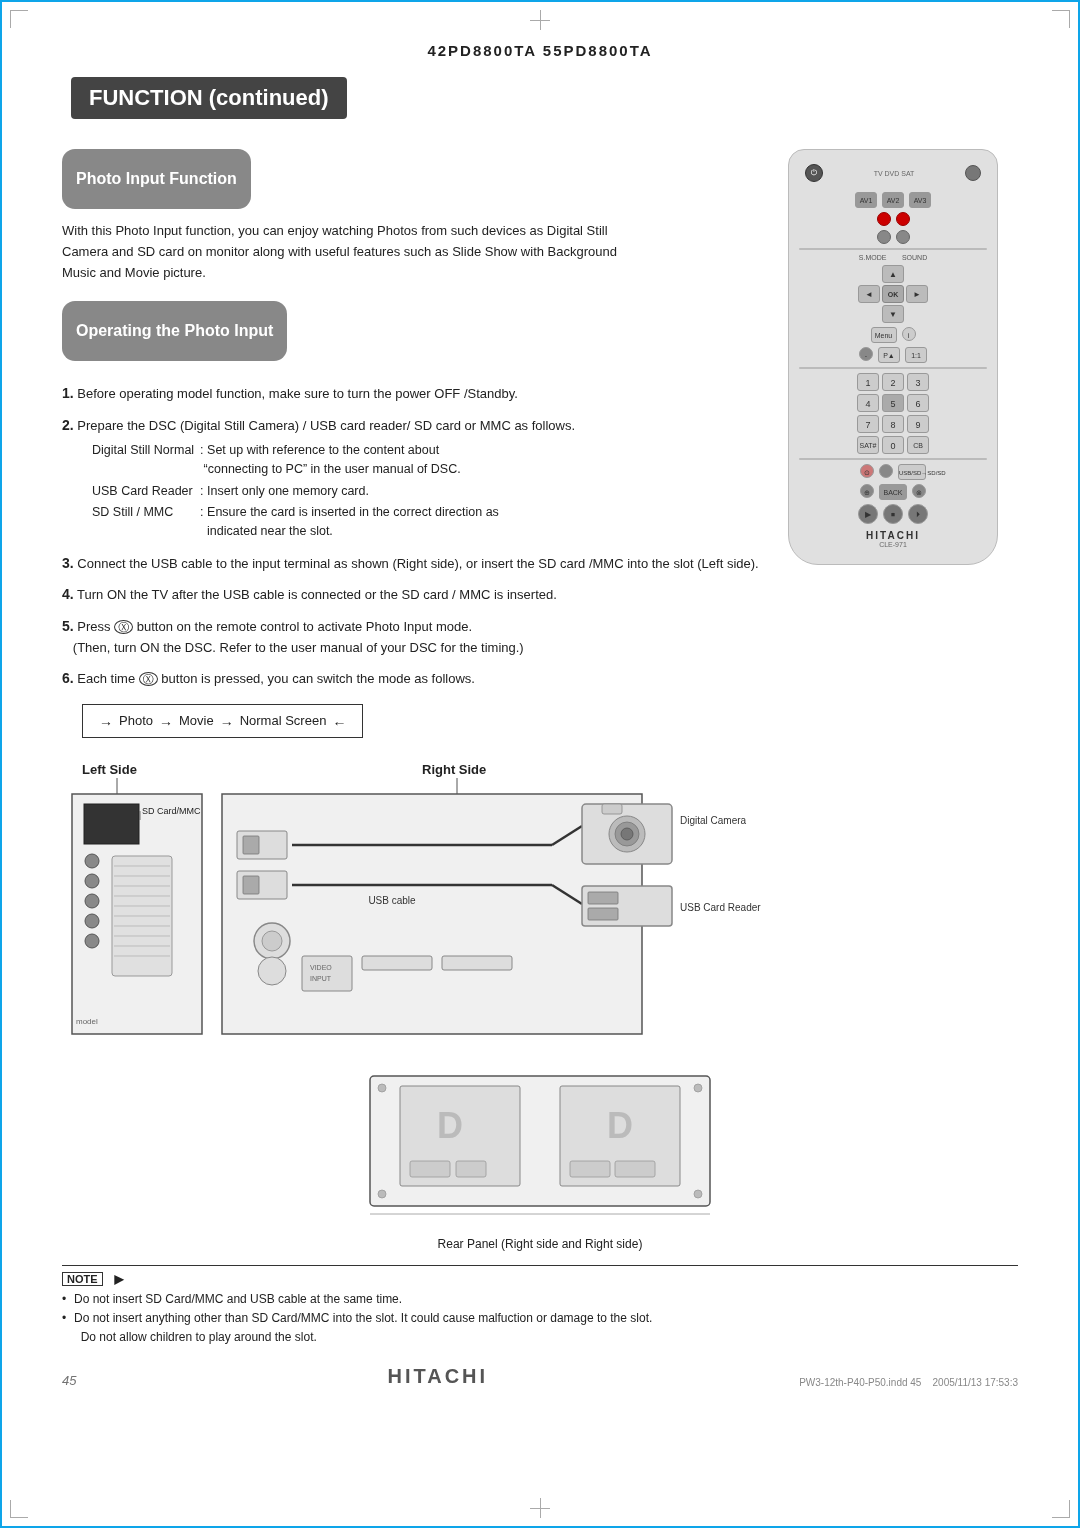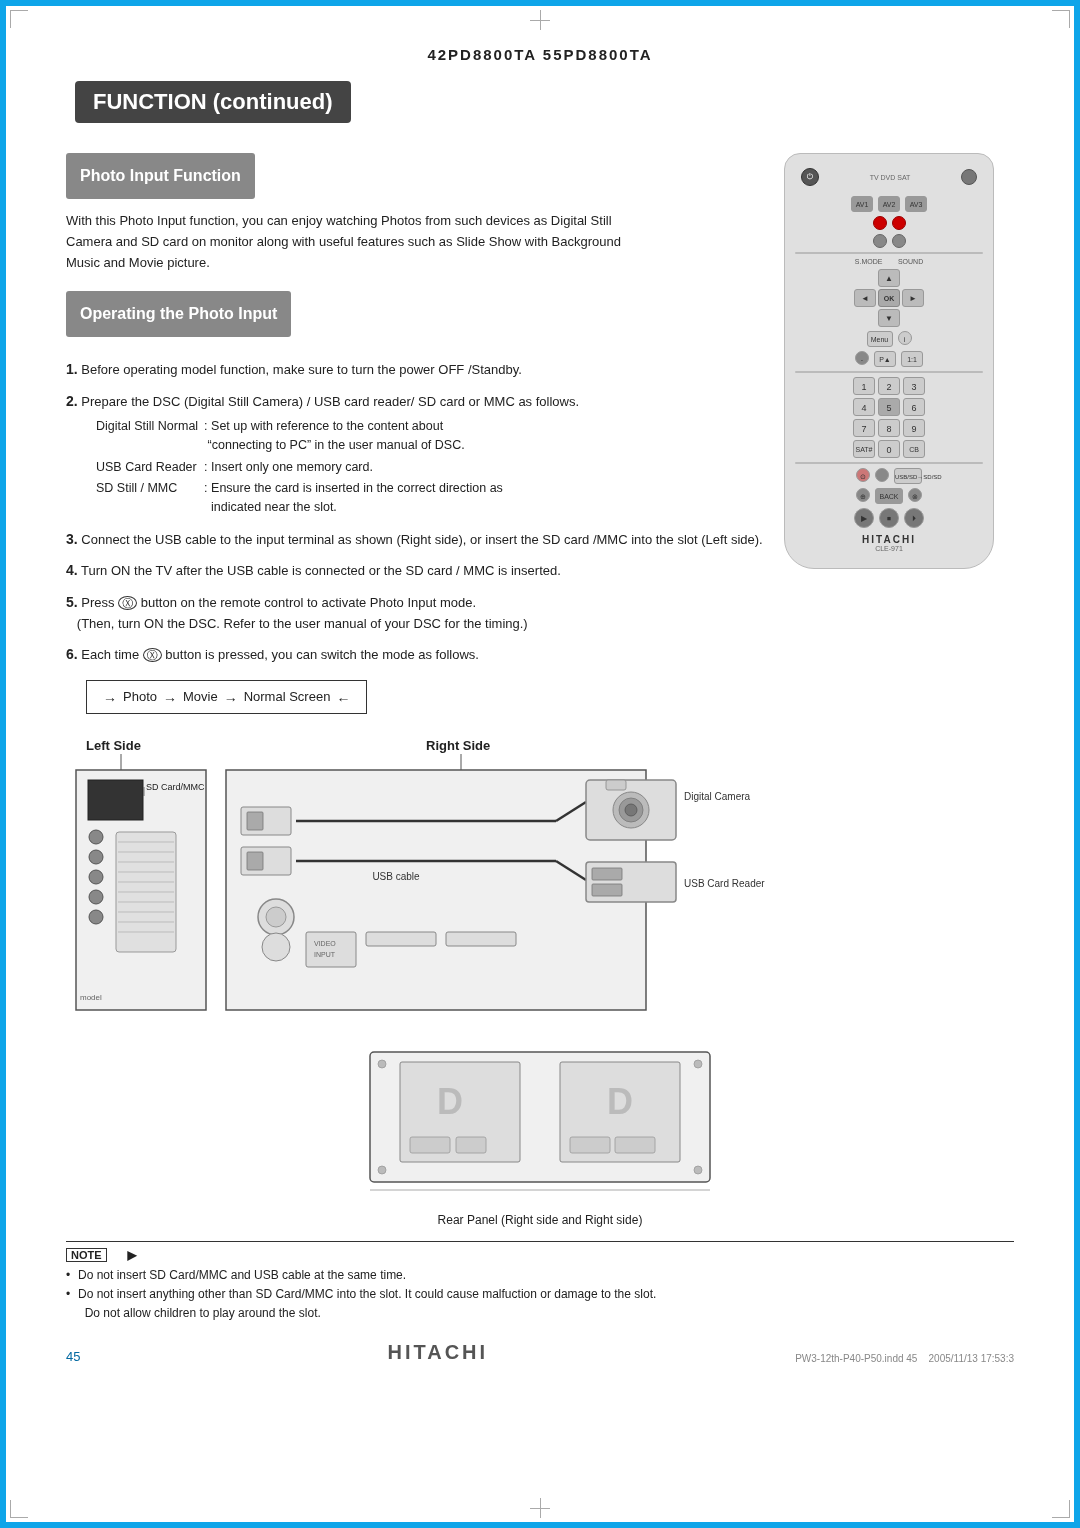--- a/index.html
+++ b/index.html
@@ -10,21 +10,21 @@
       color: #222;
       width: 1080px;
       min-height: 1528px;
       position: relative;
     }
     .page {
       width: 1080px;
       min-height: 1528px;
       padding: 40px 60px 40px 60px;
       position: relative;
-      border: 6px solid #0ea5e9;
+      border: 2px solid #0ea5e9;
     }
     
     .corner-mark {
       position: absolute;
       width: 18px;
       height: 18px;
       border-color: #aaa;
       border-style: solid;
     }
     .corner-tl { top: 10px; left: 10px; border-width: 1px 0 0 1px; }
@@ -100,24 +100,24 @@
       padding: 8px 18px;
       display: inline-block;
       margin-bottom: 16px;
       border-radius: 4px;
     }
     .section-title-box {
       background: #888;
       color: #fff;
       font-size: 16px;
       font-weight: bold;
-      padding: 14px 14px;
+      padding: 21px 14px;
       display: inline-block;
       margin-bottom: 12px;
-      border-radius: 3px;
+      border-radius: 13px;
     }
     .intro-text {
       font-size: 13px;
       line-height: 1.6;
       margin-bottom: 18px;
       max-width: 580px;
     }
     .content-columns {
       display: flex;
       gap: 20px;
@@ -272,21 +272,21 @@
       margin-top: 14px;
       border-top: 1.5px solid #333;
       padding-top: 6px;
     }
     .note-title {
       font-weight: bold;
       font-size: 12px;
       margin-bottom: 4px;
       display: flex;
       align-items: center;
-      gap: 17px;
+      gap: 8px;
     }
     .note-title-box {
       border: 1.5px solid #333;
       padding: 0 4px;
       font-size: 11px;
       font-weight: bold;
     }
     .note-list {
       font-size: 12px;
       line-height: 1.6;
@@ -305,21 +305,22 @@
     .footer-row {
       display: flex;
       justify-content: space-between;
       align-items: flex-end;
       margin-top: 18px;
       font-size: 11px;
       color: #555;
     }
     .page-number {
       font-size: 13px;
-      color: #0369a1;
+      color: #737373;
+      font-style: italic;
     }
     .hitachi-brand {
       font-size: 20px;
       font-weight: bold;
       letter-spacing: 3px;
       text-align: center;
     }
     .print-info {
       font-size: 10px;
       color: #888;

